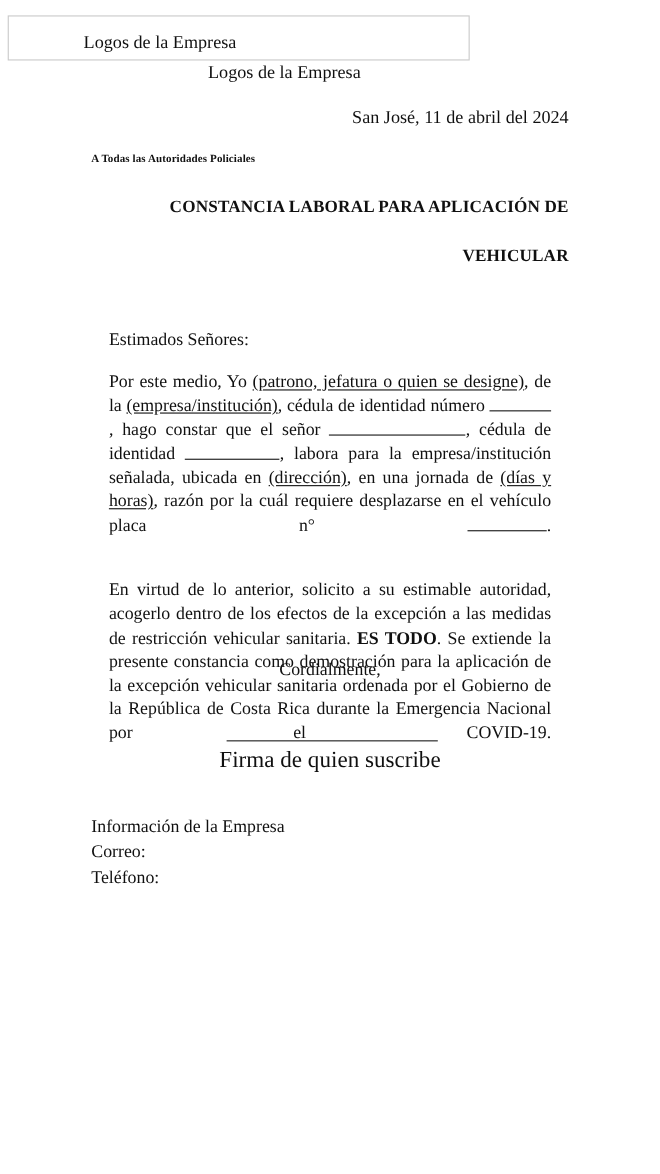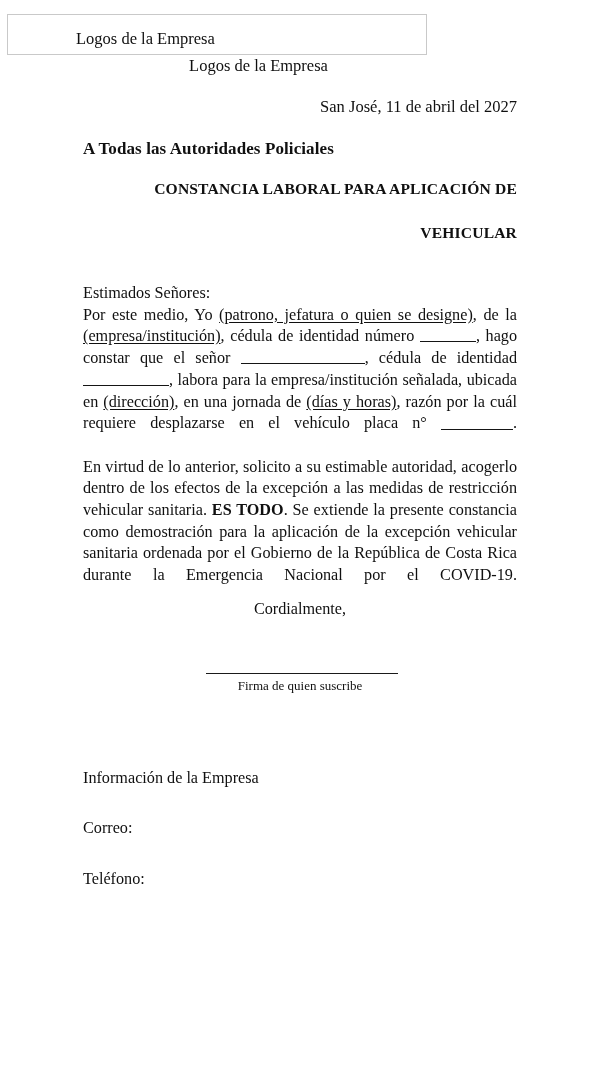--- a/index.html
+++ b/index.html
@@ -56,21 +56,21 @@
     text-align: right;
     font-size: 16.5px;
     line-height: 1.15;
   }
 
   
   .addressee {
     position: absolute;
     left: 83px;
     top: 139px;
-    font-size: 17px;
+    font-size: 10px;
     font-weight: bold;
     line-height: 1.2;
     letter-spacing: 0.1px;
   }
 
   
   .doc-title {
     position: absolute;
     left: 83px;
     top: 178px;
@@ -85,21 +85,21 @@
   
   .body-block {
     position: absolute;
     left: 83px;
     top: 283px;
     width: 434px;
     font-size: 16.2px;
     line-height: 1.33;
   }
   .body-block p {
-    margin: 0;
+    margin: 16px;
     text-align: justify;
     text-justify: inter-word;
   }
   .body-block p.salutation {
     text-align: left;
   }
   
   .just-all { text-align: justify; }
   .just-all::after {
     content: "";
@@ -139,45 +139,45 @@
     top: 673px;
     width: 192px;
     border-top: 1.2px solid #1a1a1a;
   }
   .sig-caption {
     position: absolute;
     left: 83px;
     top: 678px;
     width: 434px;
     text-align: center;
-    font-size: 13px;
+    font-size: 21px;
     line-height: 1.2;
   }
 
   
   .footer-info {
     position: absolute;
     left: 83px;
     top: 740px;
     font-size: 16.2px;
     line-height: 1.45;
   }
-  .footer-info div { white-space: nowrap; margin-top: 27px; }
+  .footer-info div { white-space: nowrap; }
 </style>
 </head>
 <body>
 
 <div class="page">
 
   <div class="logo-box"></div>
   <div class="logo-box-label">Logos de la Empresa</div>
 
   <div class="header-second">Logos de la Empresa</div>
 
-  <div class="date-line">San José, 11 de abril del 2027</div>
+  <div class="date-line">San José, 11 de abril del 2024</div>
 
   <div class="addressee">A Todas las Autoridades Policiales</div>
 
   <div class="doc-title">
     <span>CONSTANCIA LABORAL PARA APLICACIÓN DE</span><br>
     <br>
     <span>VEHICULAR</span>
   </div>
 
   <div class="body-block">

